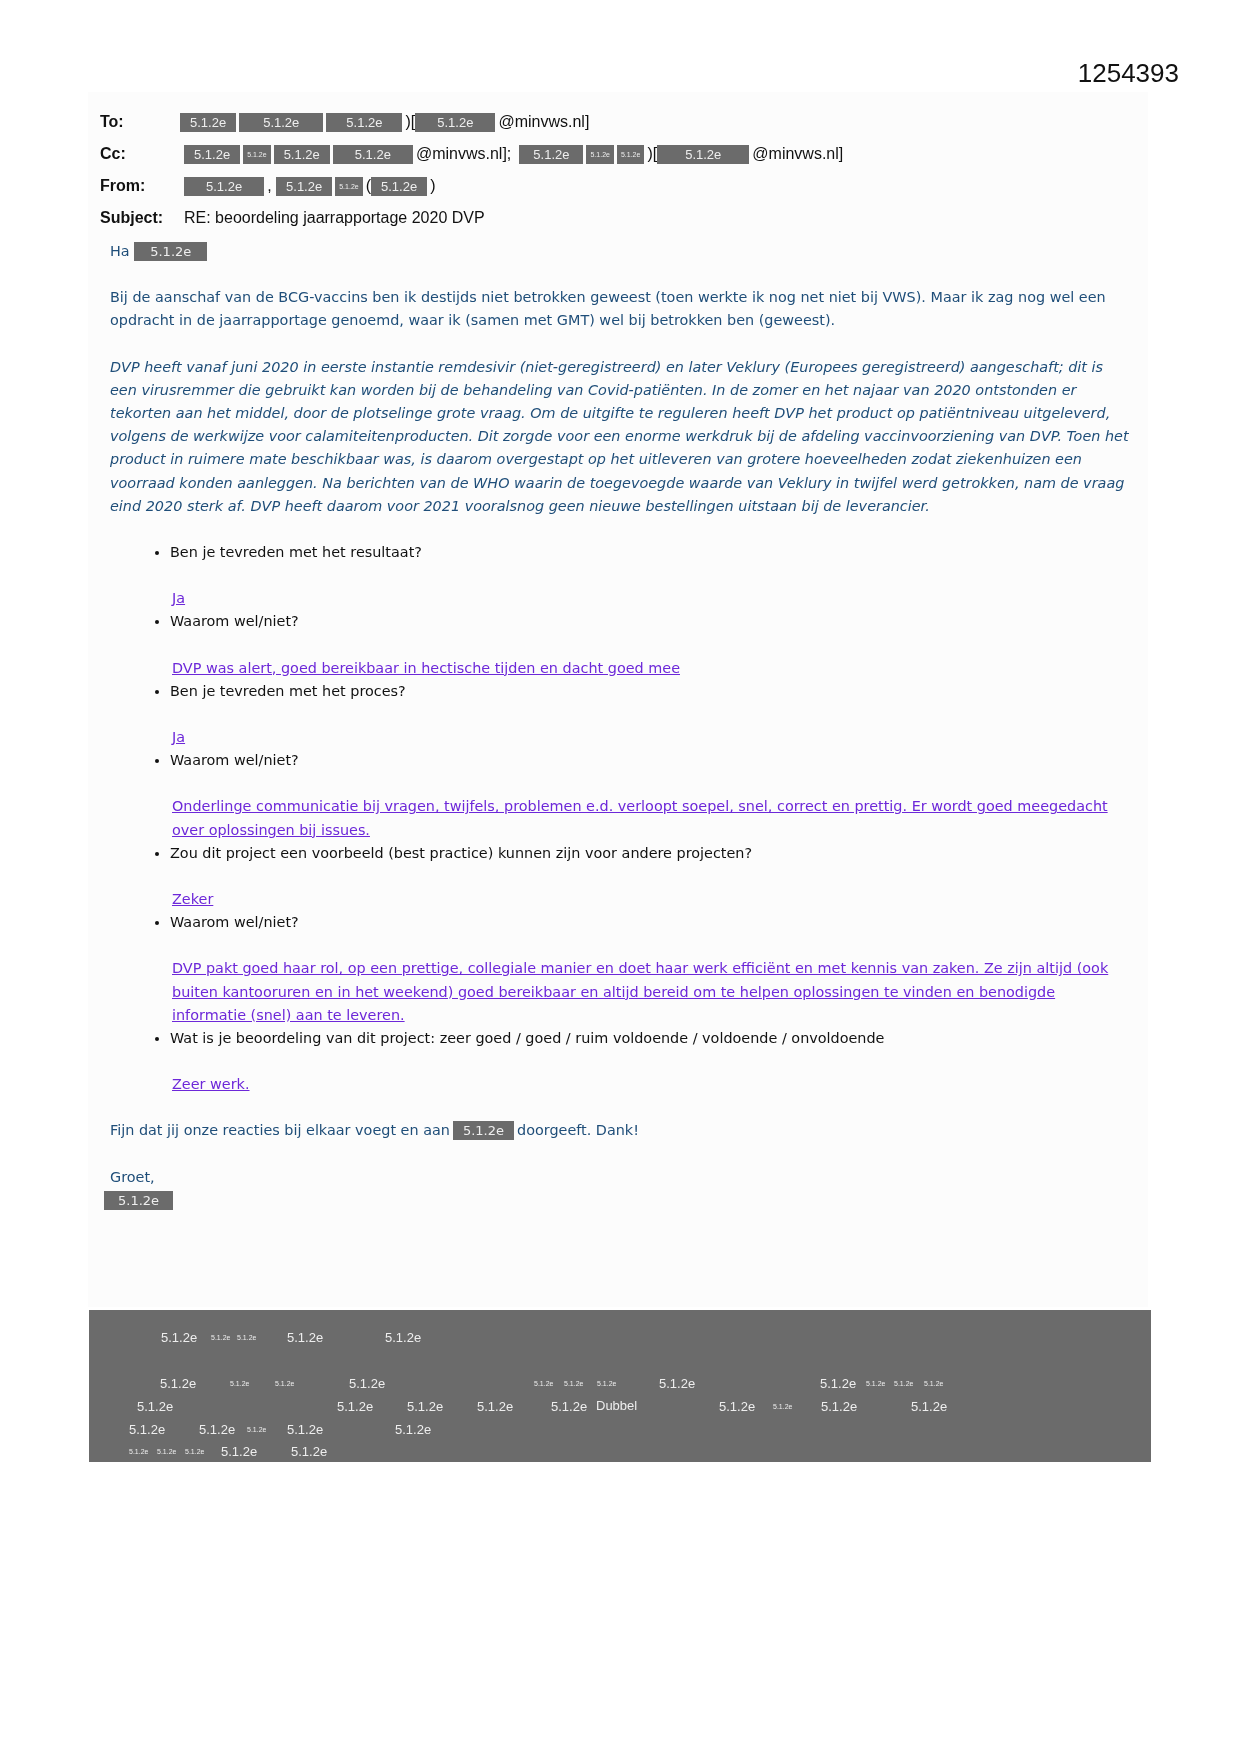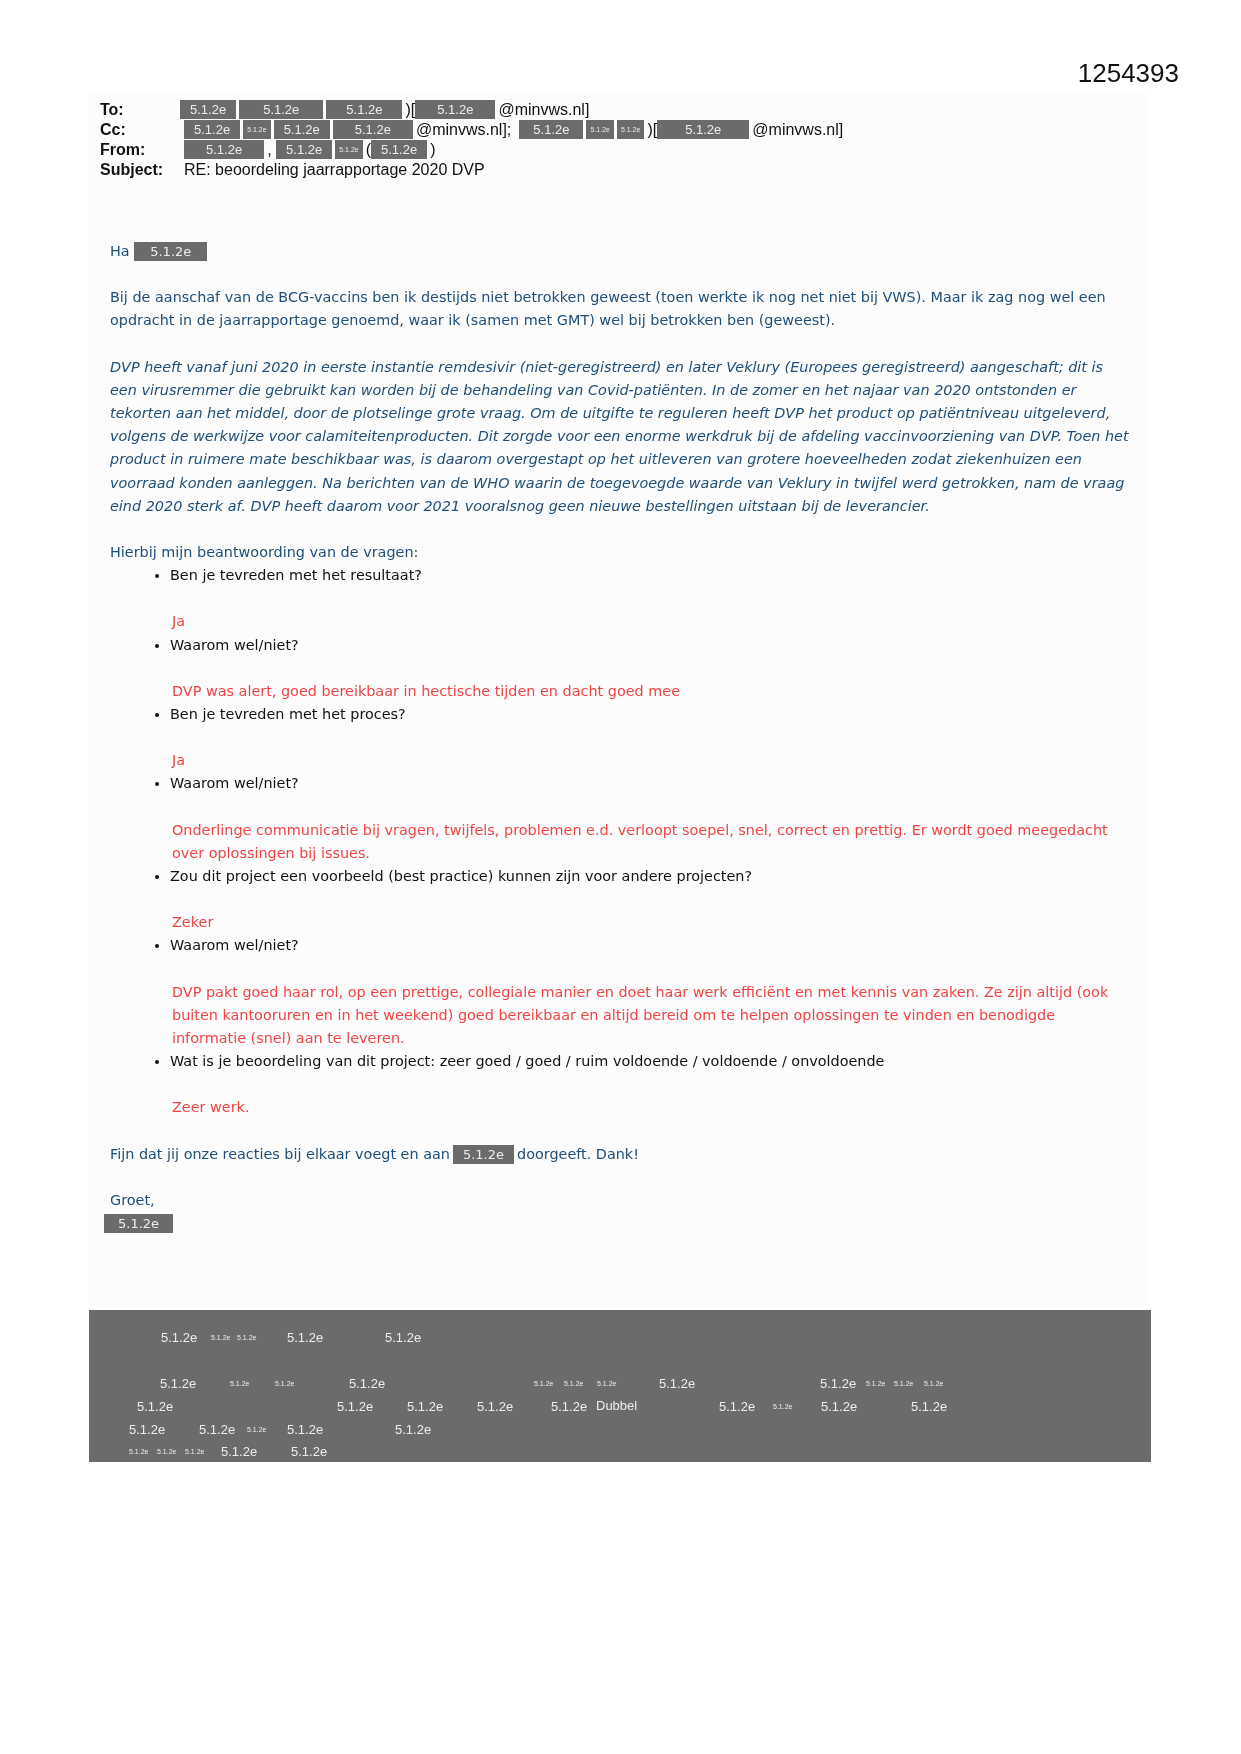--- a/index.html
+++ b/index.html
@@ -1,30 +1,30 @@
 <!DOCTYPE html>
 <html><head>
 <meta charset="utf-8">
 <style>
   html,body{margin:0;padding:0;background:#fff;}
   body{width:1241px;height:1754px;position:relative;overflow:hidden;font-family:"Liberation Sans",sans-serif;}
   .docid{position:absolute;right:62px;top:58px;font-size:26px;color:#111;}
   .bg{position:absolute;left:88px;top:92px;width:1060px;height:1215px;background:#fcfcfc;}
   .hdr{position:absolute;left:100px;top:100px;font-size:16px;color:#111;line-height:20px;}
-  .hdr .row{display:flex;white-space:nowrap;height:20px;align-items:flex-start;}
+  .hdr .row{display:flex;white-space:nowrap;height:20px;align-items:flex-end;margin-top:12px;}
   .hdr .lbl{font-weight:bold;width:84px;}
   .r{display:inline-block;background:#6b6b6b;color:#eee;font-size:13px;padding:0 10px;height:19px;line-height:19px;margin-right:3px;}
   .r.s{font-size:7px;padding:0 4px;}
   .body{position:absolute;left:110px;top:240px;width:1020px;font-family:"DejaVu Sans",sans-serif;font-size:14.4px;line-height:23.2px;color:#1f4e79;}
   p{margin:0;}
   .gap{height:23px;}
   .ital{font-style:italic;}
   ul{margin:0;padding-left:60px;color:#111;}
   li{list-style:disc;}
-  .ans{color:#ef4444;padding-left:62px;}
+  .ans{color:#6d28d9;padding-left:62px;text-decoration:underline;}
   .sig{margin-left:-6px;}
   .foot{position:absolute;left:89px;top:1310px;width:1062px;height:152px;background:#6b6b6b;color:#eee;font-size:13px;}
   .foot span{position:absolute;white-space:nowrap;}
   .foot span.s{font-size:7px;}
 </style>
 </head>
 <body>
 
 <div class="bg"></div>
 <div class="docid">1254393</div>
@@ -71,21 +71,20 @@
   </div>
 </div>
 
 <div class="body">
   <p><span>Ha</span> <span class="r" style="padding:0 16px">5.1.2e</span></p>
   <div class="gap"></div>
   <p>Bij de aanschaf van de BCG-vaccins ben ik destijds niet betrokken geweest (toen werkte ik nog net niet bij VWS). Maar ik zag nog wel een opdracht in de jaarrapportage genoemd, waar ik (samen met GMT) wel bij betrokken ben (geweest).</p>
   <div class="gap"></div>
   <p class="ital">DVP heeft vanaf juni 2020 in eerste instantie remdesivir (niet-geregistreerd) en later Veklury (Europees geregistreerd) aangeschaft; dit is een virusremmer die gebruikt kan worden bij de behandeling van Covid-patiënten. In de zomer en het najaar van 2020 ontstonden er tekorten aan het middel, door de plotselinge grote vraag. Om de uitgifte te reguleren heeft DVP het product op patiëntniveau uitgeleverd, volgens de werkwijze voor calamiteitenproducten. Dit zorgde voor een enorme werkdruk bij de afdeling vaccinvoorziening van DVP. Toen het product in ruimere mate beschikbaar was, is daarom overgestapt op het uitleveren van grotere hoeveelheden zodat ziekenhuizen een voorraad konden aanleggen. Na berichten van de WHO waarin de toegevoegde waarde van Veklury in twijfel werd getrokken, nam de vraag eind 2020 sterk af. DVP heeft daarom voor 2021 vooralsnog geen nieuwe bestellingen uitstaan bij de leverancier.</p>
   <div class="gap"></div>
-  <p>Hierbij mijn beantwoording van de vragen:</p>
 
   <ul>
     <li>Ben je tevreden met het resultaat?</li>
   </ul>
   <div class="gap"></div>
   <p class="ans">Ja</p>
   <ul>
       <li>Waarom wel/niet?</li>
     </ul>
   <div class="gap"></div>

